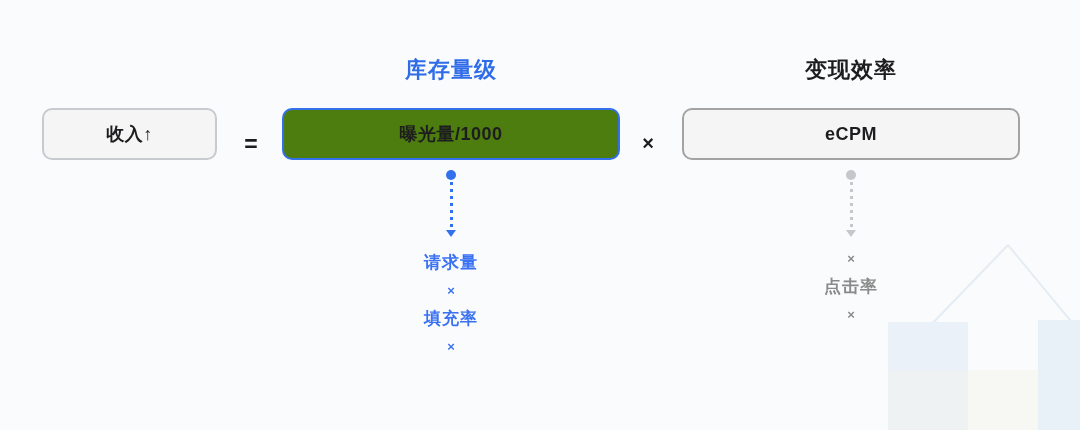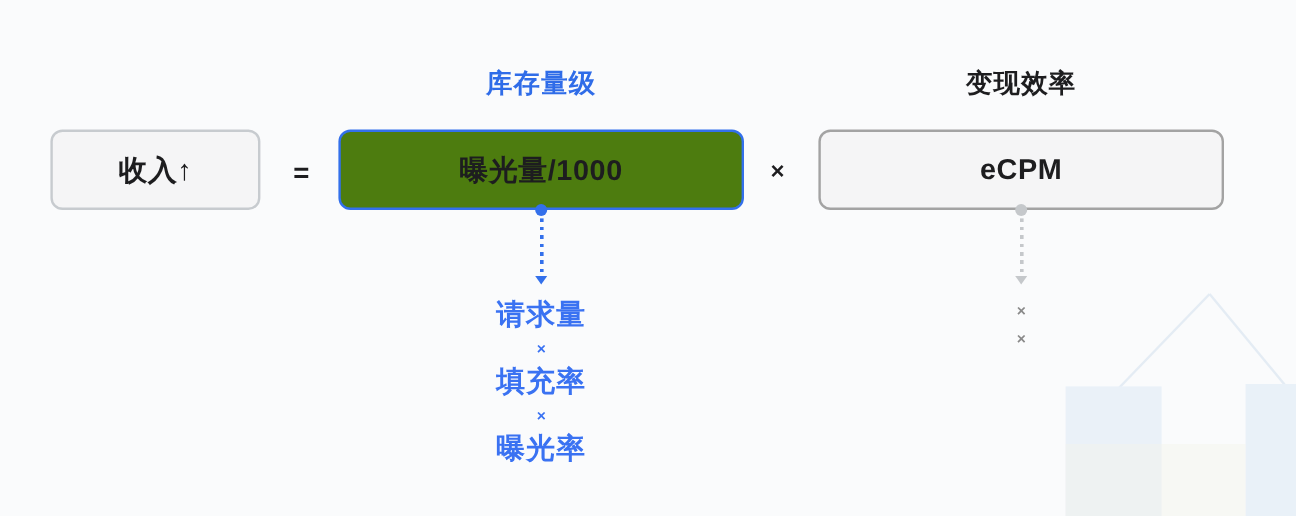--- a/index.html
+++ b/index.html
@@ -3,23 +3,23 @@
 <meta charset="utf-8">
 <style>
   html,body{margin:0;padding:0;background:#ffffff;}
   .canvas{
     position:relative;width:1080px;height:430px;overflow:hidden;
     background:#FAFBFC;
     font-family:"Liberation Sans","DejaVu Sans",sans-serif;
   }
   
   .box{
-    position:absolute;top:108px;height:67px;box-sizing:border-box;
+    position:absolute;top:108px;height:52px;box-sizing:border-box;
     border-radius:10px;display:flex;align-items:center;justify-content:center;
-    font-weight:bold;font-size:24px;color:#1D1D1F;letter-spacing:.5px;
+    font-weight:bold;font-size:18px;color:#1D1D1F;letter-spacing:.5px;
   }
   .box-result{left:42px;width:175px;background:#F5F5F6;border:2px solid #C7CBCF;}
   .box-blue{left:282px;width:338px;background:#4d7c0f;border:2px solid #3370EB;}
   .box-ecpm{left:682px;width:338px;background:#F5F5F6;border:2px solid #a3a3a3;}
   
   .heading{
     position:absolute;top:55px;width:338px;text-align:center;
     font-size:22px;font-weight:bold;letter-spacing:1px;
   }
   .heading-blue{left:282px;color:#2F6CE8;}
@@ -43,21 +43,21 @@
     background-image:repeating-linear-gradient(to bottom,#3370EB 0 3px,transparent 3px 7px);}
   .connector-gray .conn-line{
     background-image:repeating-linear-gradient(to bottom,#C5C8CB 0 3px,transparent 3px 7px);}
   .conn-arrow{width:0;height:0;border-left:5px solid transparent;border-right:5px solid transparent;}
   .connector-blue .conn-arrow{border-top:7px solid #3370EB;}
   .connector-gray .conn-arrow{border-top:7px solid #C5C8CB;}
   
   .factors{position:absolute;top:252px;width:338px;text-align:center;font-weight:bold;}
   .factors-blue{left:282px;color:#3A72F2;}
   .factors-gray{left:682px;color:#8A8A8A;}
-  .factor{font-size:24px;line-height:22px;margin:0 0 10px;letter-spacing:1px;}
+  .factor{font-size:17px;line-height:22px;margin:0 0 10px;letter-spacing:1px;}
   .factor-sep{font-size:13px;line-height:14px;margin:0 0 10px;}
   
   .watermark{position:absolute;right:0;bottom:0;pointer-events:none;}
 </style>
 </head>
 <body>
 
 <div class="canvas">
 
   <svg class="watermark" width="230" height="200" viewBox="0 0 230 200">
@@ -97,21 +97,21 @@
     <div class="conn-dot"></div>
     <div class="conn-line"></div>
     <div class="conn-arrow"></div>
   </div>
 
   <div class="factors factors-blue">
     <div class="factor">请求量</div>
     <div class="factor-sep">×</div>
     <div class="factor">填充率</div>
     <div class="factor-sep">×</div>
-    <div class="factor">曝光率</div>
   </div>
 
   <div class="factors factors-gray">
     <div class="factor-sep">×</div>
+    <div class="factor">点击率</div>
     <div class="factor-sep">×</div>
   </div>
 
 </div>
 
 </body></html>

